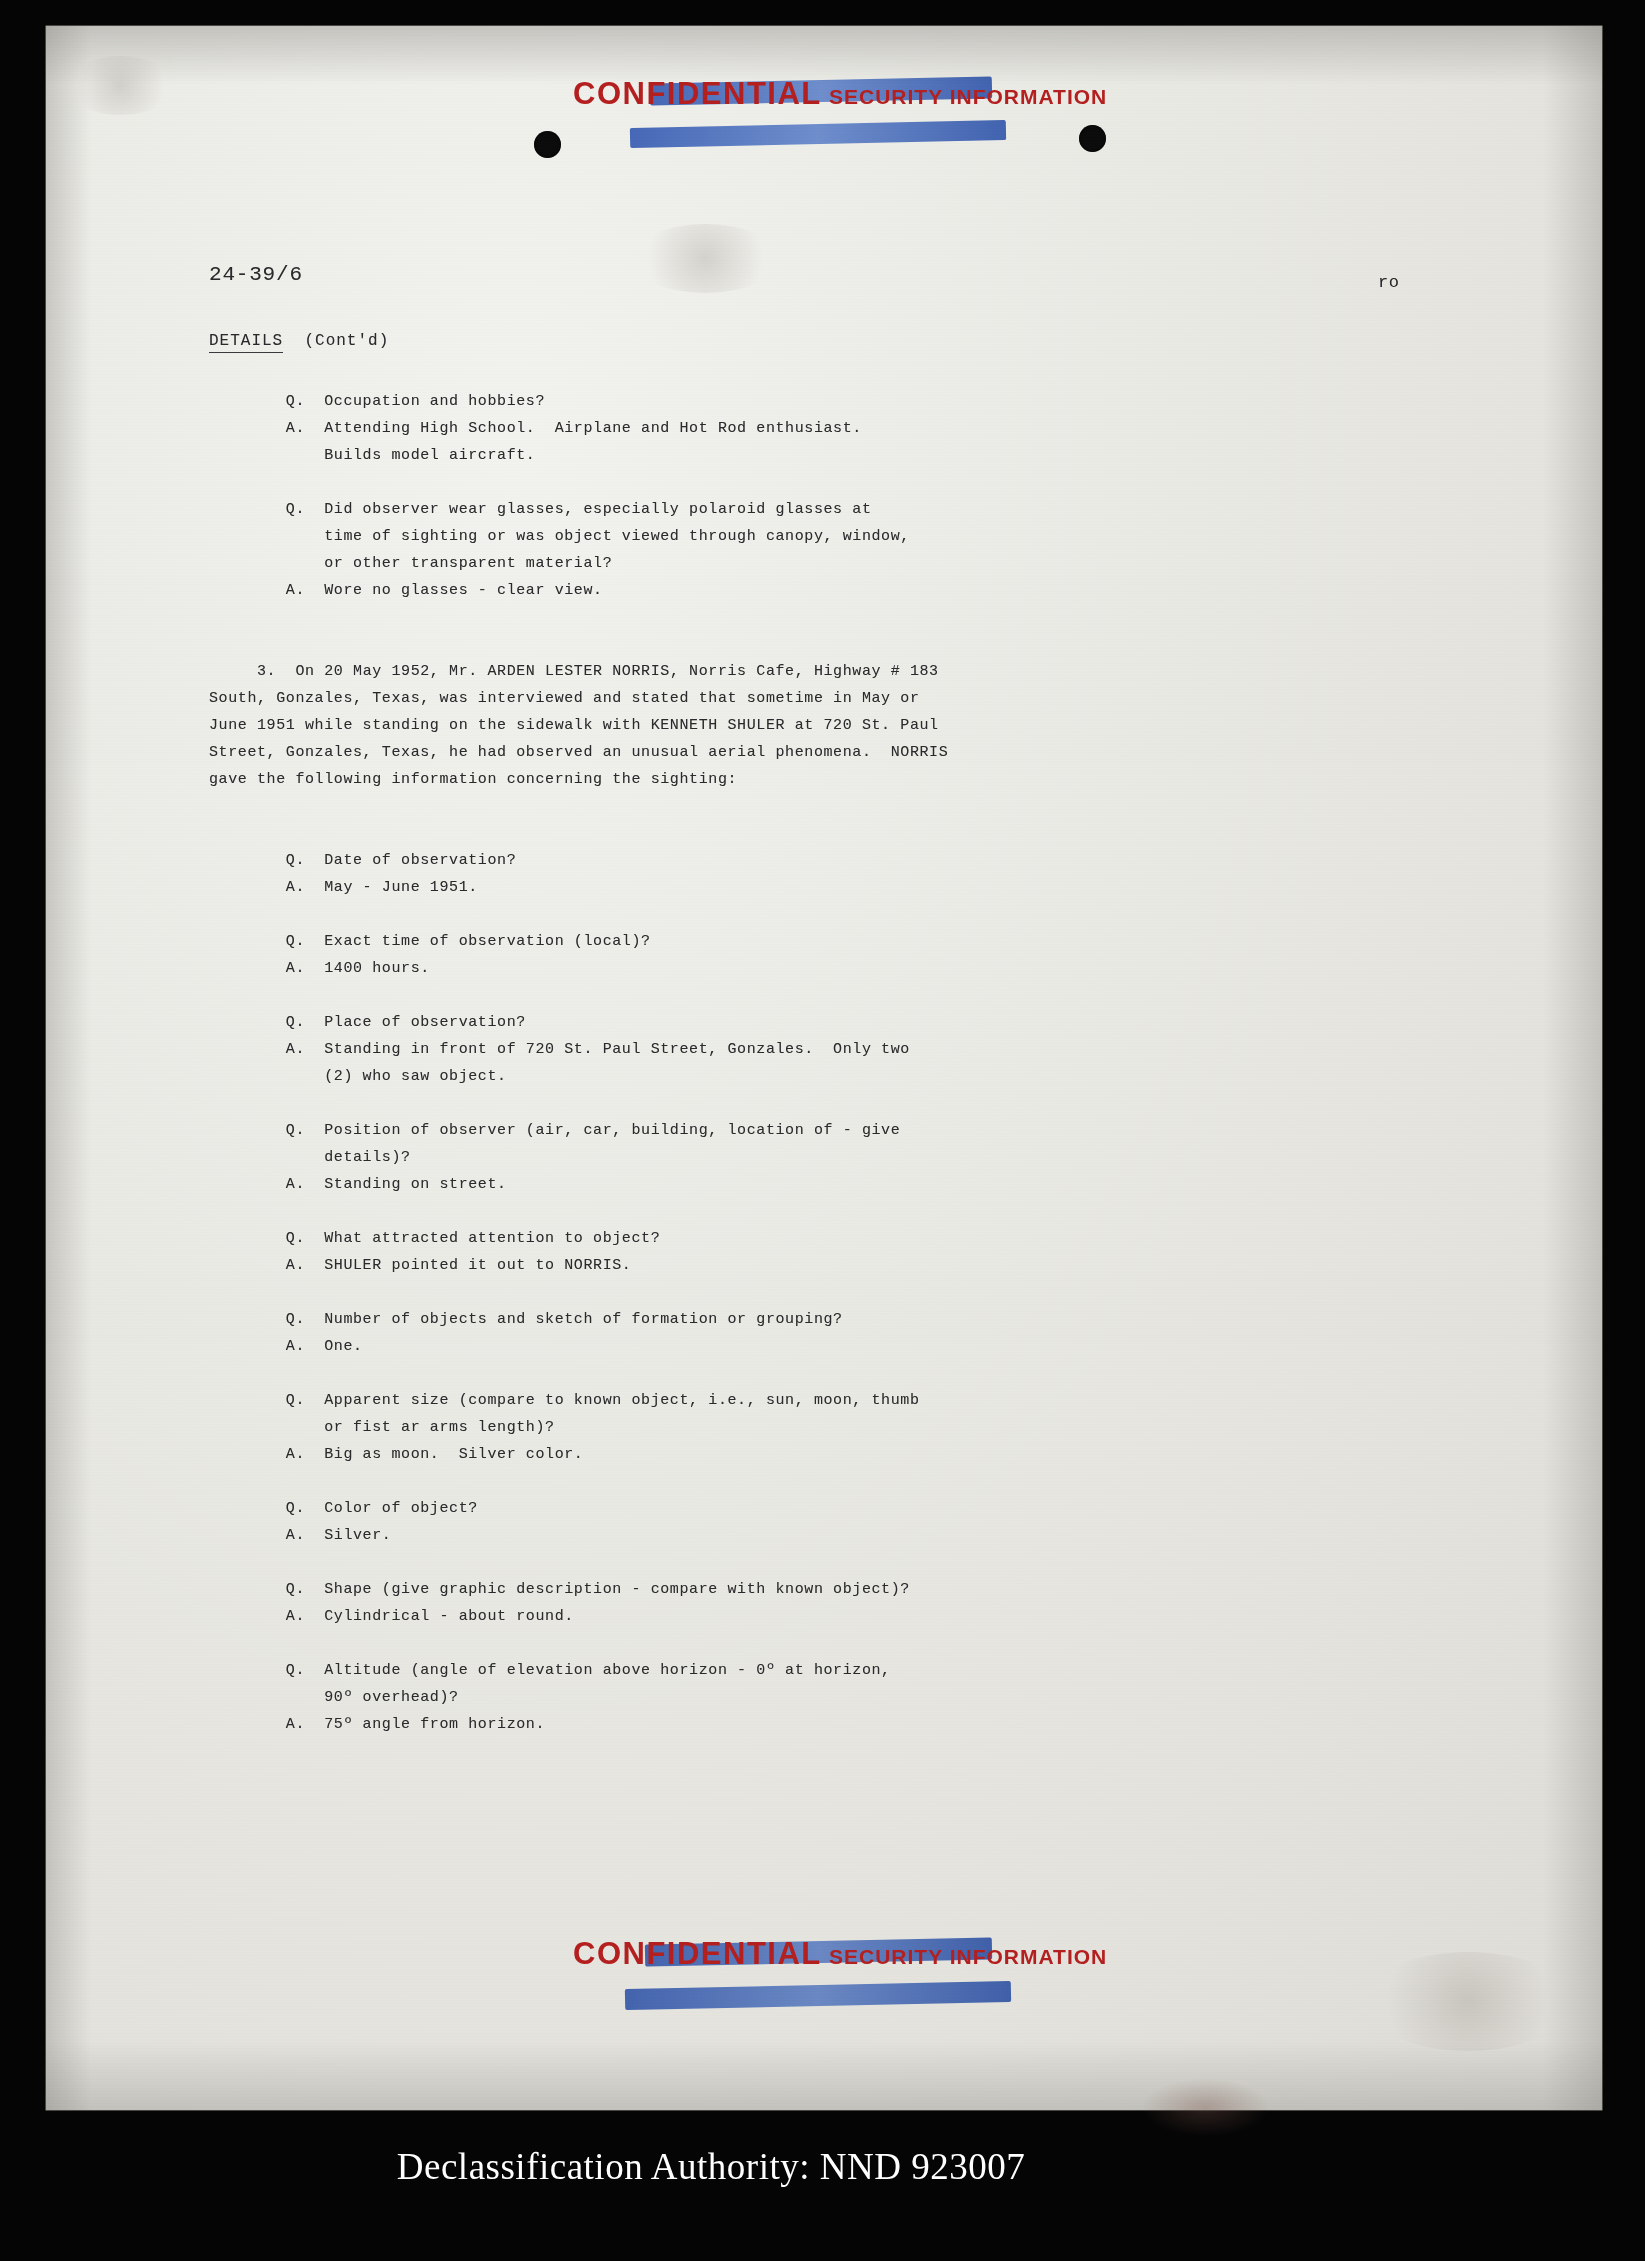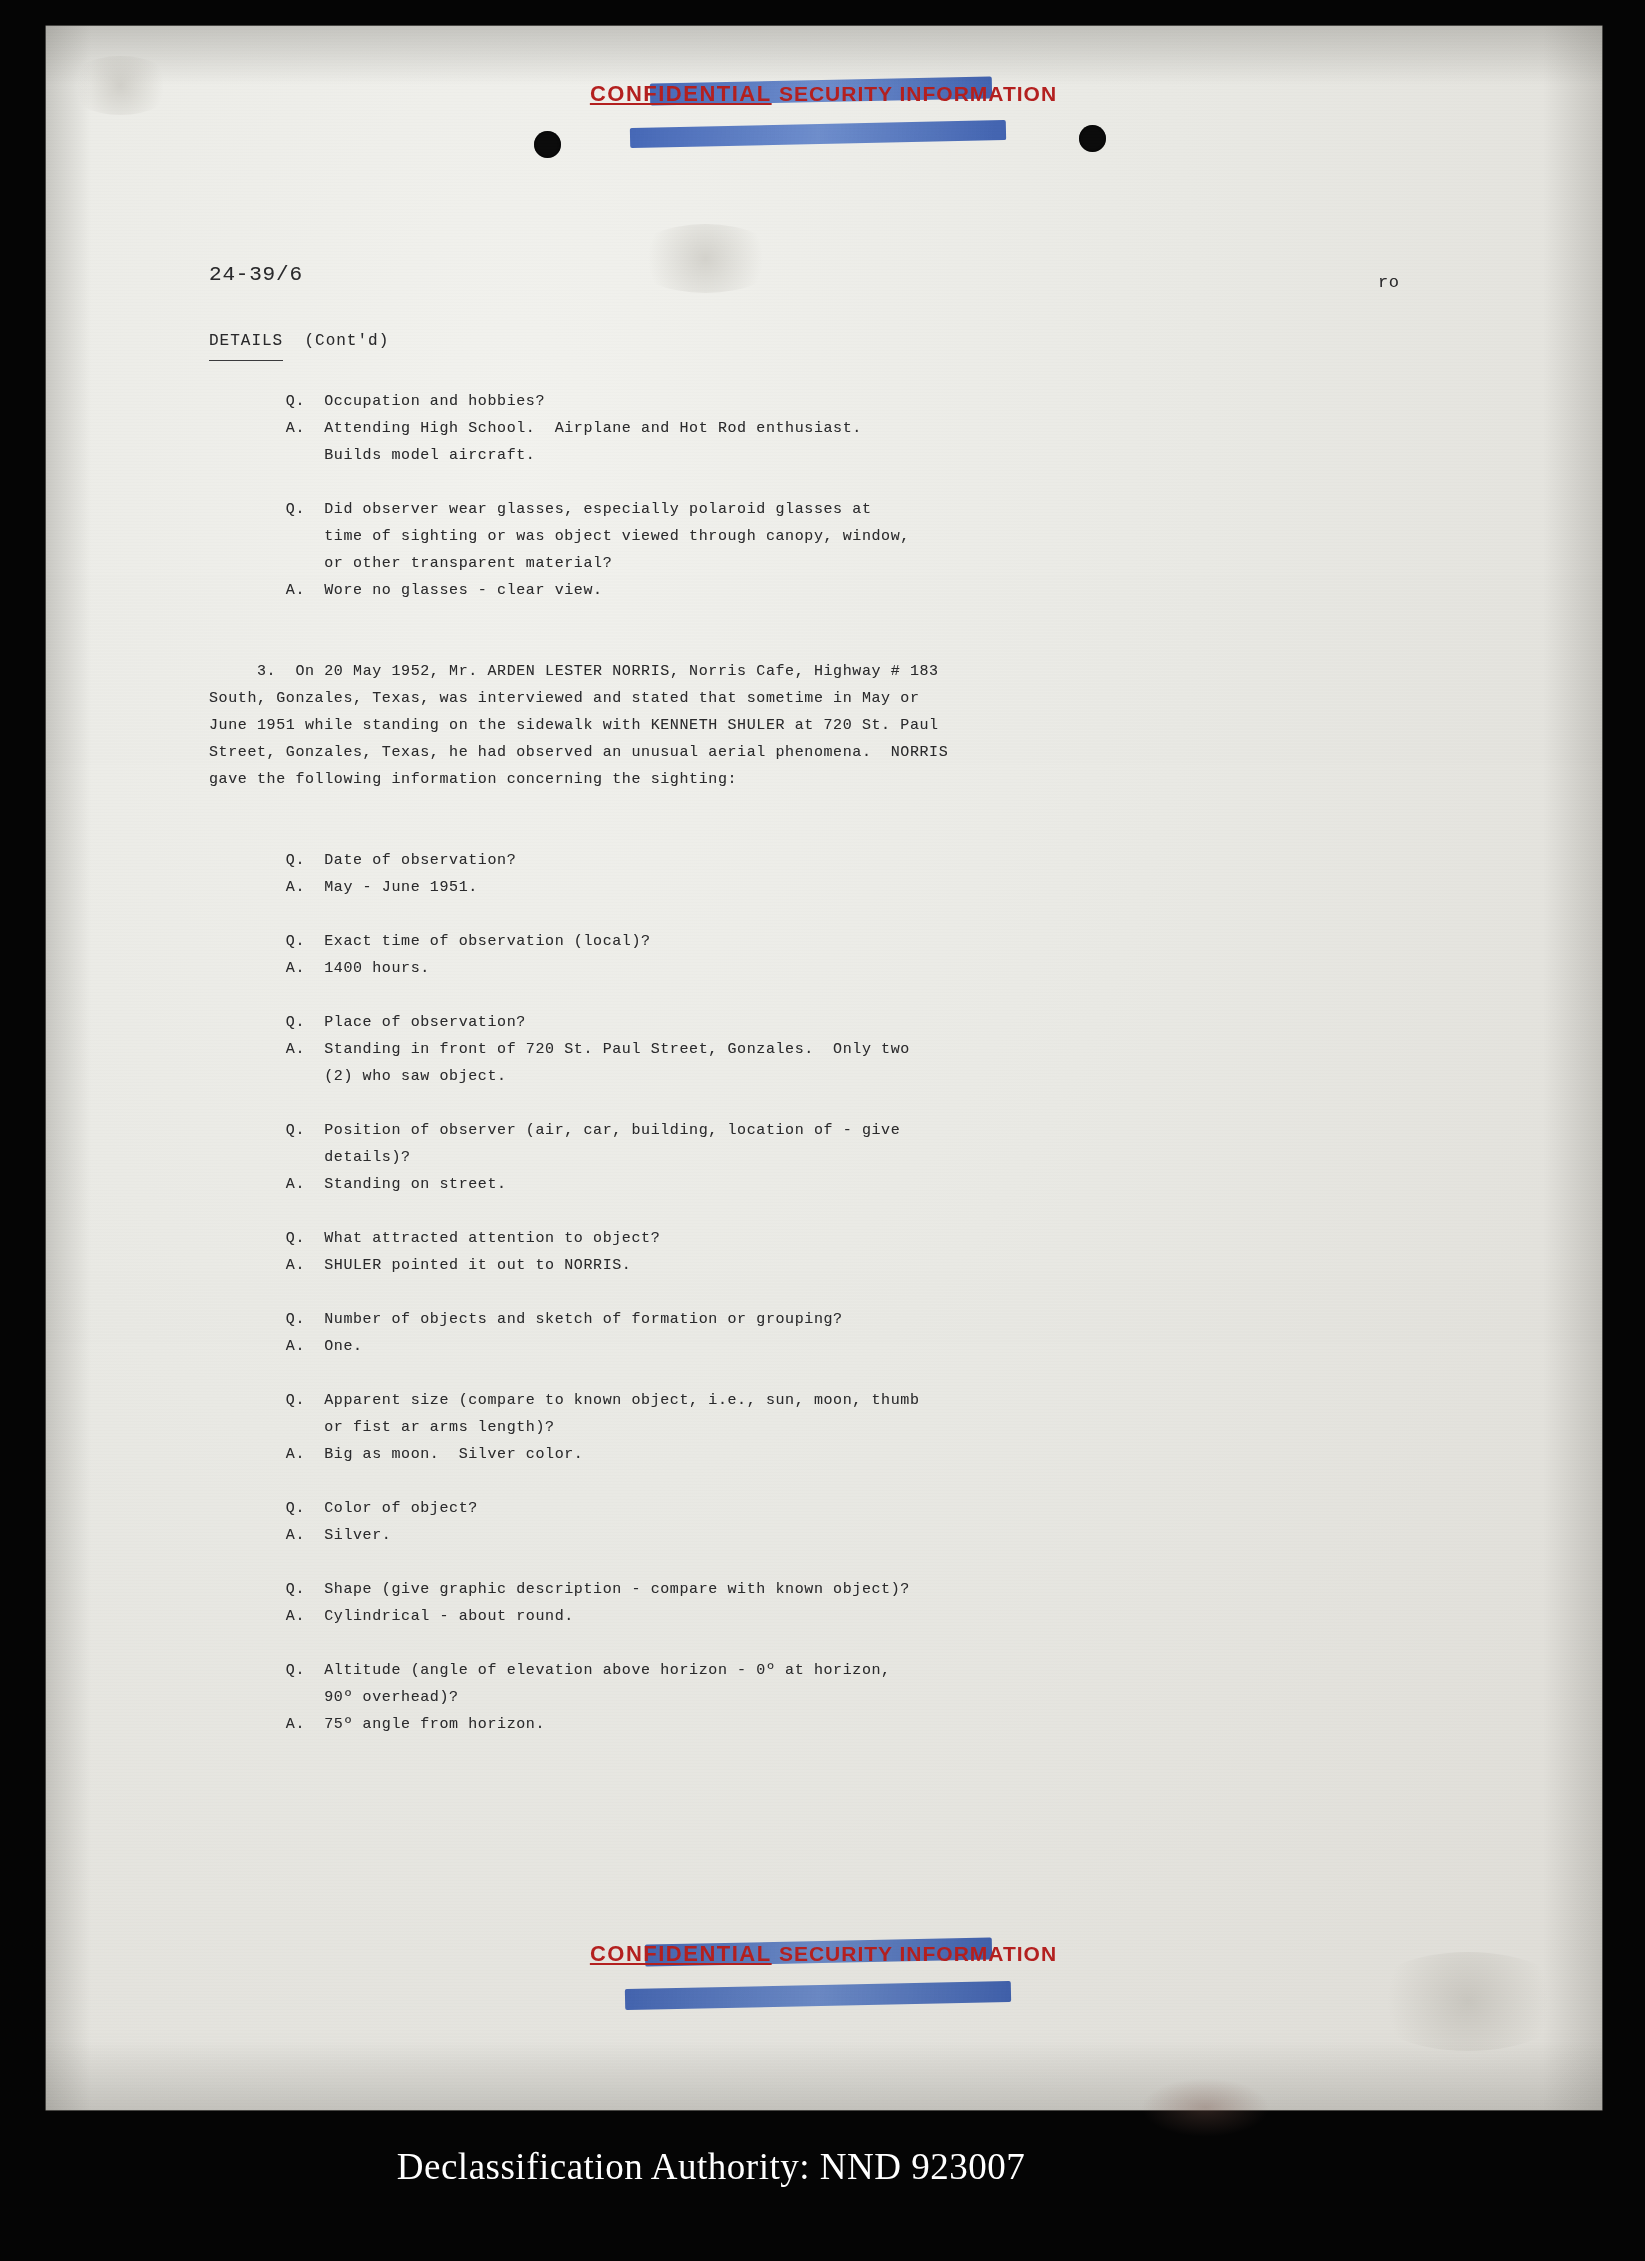--- a/index.html
+++ b/index.html
@@ -84,26 +84,25 @@
     position: absolute;
     text-align: center;
     font-family: "Liberation Sans", sans-serif;
     font-weight: bold;
     color: #b4201f;
     letter-spacing: 1px;
     line-height: 1.0;
     white-space: nowrap;
   }
   .stamp .line1 {
-    font-size: 22px;
+    font-size: 31px;
     letter-spacing: 1.5px;
     position: relative;
     display: inline-block;
     padding: 0 2px;
-    text-decoration: underline;
   }
   .stamp .line2 {
     font-size: 21px;
     letter-spacing: 1px;
     position: relative;
     display: inline-block;
     padding: 0 2px;
     margin-top: 5px;
   }
   
@@ -128,21 +127,21 @@
   }
   #doc-no { left: 163px; top: 238px; font-size: 21px; letter-spacing: 0.8px; }
   #page-mark { left: 1332px; top: 248px; font-size: 17px; letter-spacing: 0.5px; }
 
   #details-head {
     left: 163px; top: 307px;
     font-size: 16px; letter-spacing: 1px;
   }
   #details-head .u {
     border-bottom: 1px solid #3a3a3c;
-    padding-bottom: 10px;
+    padding-bottom: 2px;
   }
 
   #body-block {
     position: absolute;
     left: 163px;
     top: 362px;
     width: 1268px;
     font-family: "Liberation Mono", "DejaVu Sans Mono", monospace;
     font-size: 15px;
     letter-spacing: 0.6px;

